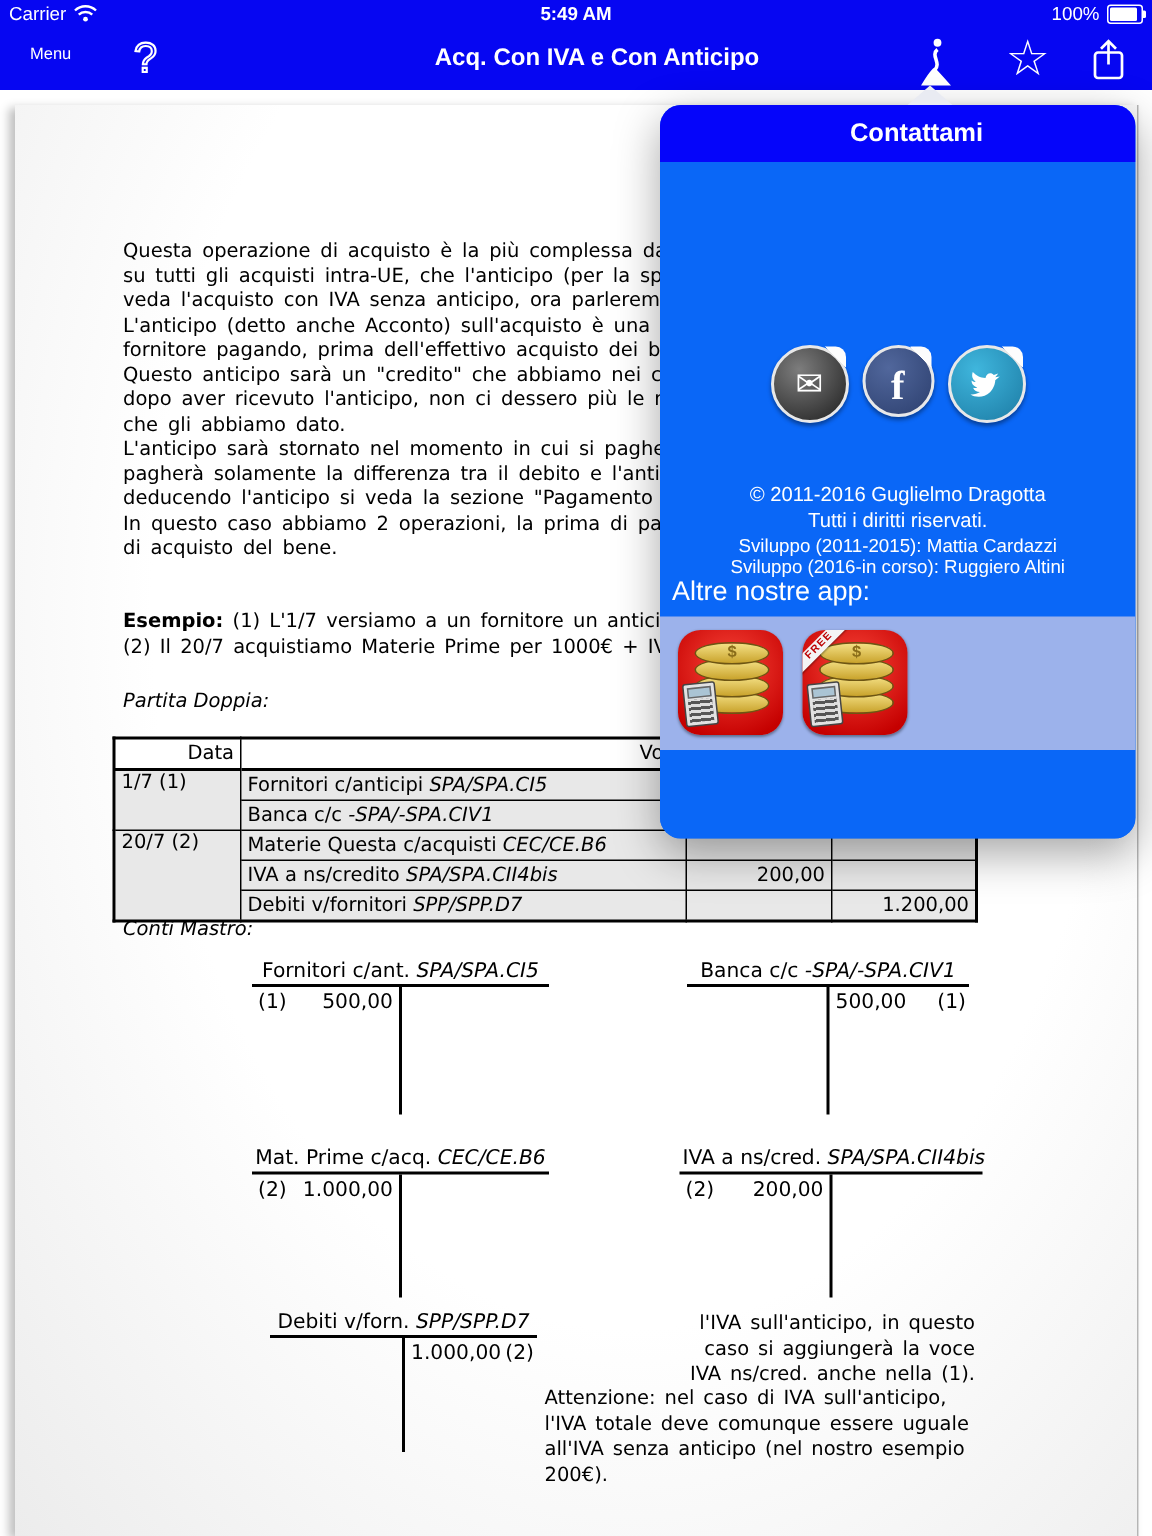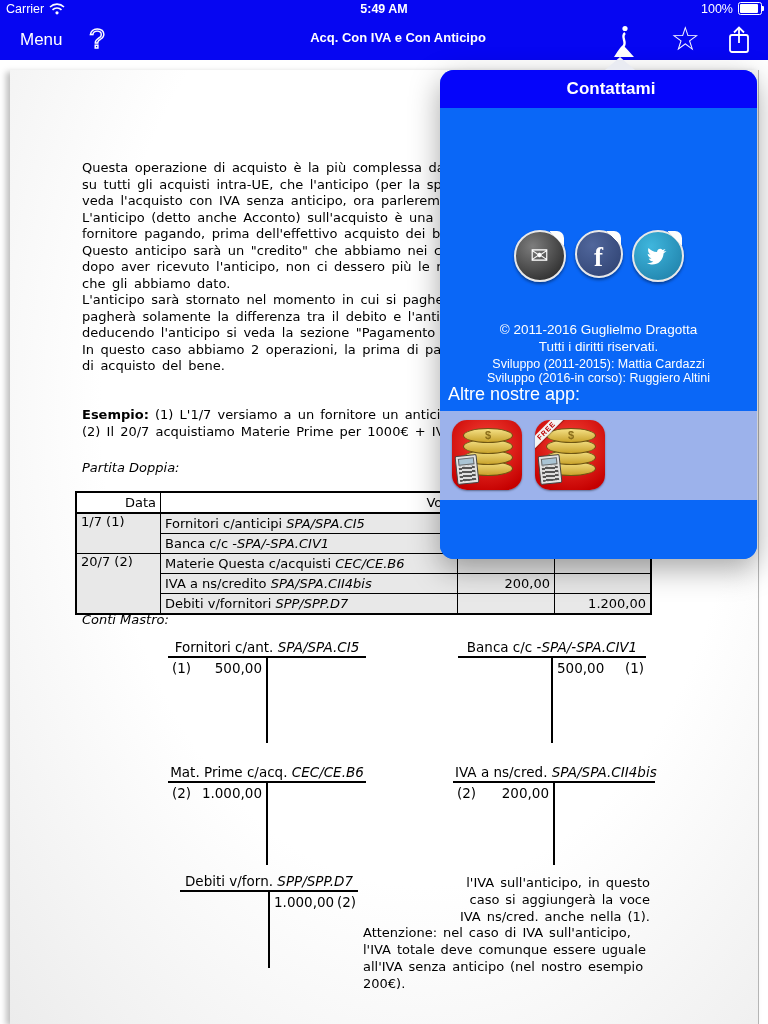--- a/index.html
+++ b/index.html
@@ -4,30 +4,30 @@
 <style>
   html,body{margin:0;padding:0;background:#fff;}
   #screen{position:relative;width:768px;height:1024px;overflow:hidden;
           font-family:"DejaVu Sans",sans-serif;color:#000;background:#fff;}
 
   
   #statusbar{position:absolute;left:0;top:0;width:768px;height:20px;background:#0606f2;
              color:#fff;font-family:"Liberation Sans",sans-serif;font-size:12.5px;}
   .sb-left{position:absolute;left:6px;top:2px;display:flex;align-items:center;gap:5px;}
   .sb-time{position:absolute;left:0;right:0;top:2px;text-align:center;font-weight:bold;}
-  .sb-right{position:absolute;right:6px;top:2px;display:flex;align-items:flex-start;gap:5px;}
+  .sb-right{position:absolute;right:6px;top:2px;display:flex;align-items:center;gap:5px;}
   .batt{width:22px;height:11px;border:1px solid #fff;border-radius:2.5px;position:relative;}
   .batt .fill{position:absolute;left:1px;top:1px;bottom:1px;width:18px;background:#fff;border-radius:1px;}
   .batt .nub{position:absolute;right:-3px;top:3px;width:2px;height:5px;background:#fff;border-radius:0 1px 1px 0;}
 
   #navbar{position:absolute;left:0;top:20px;width:768px;height:40px;background:#0606f2;color:#fff;
           font-family:"Liberation Sans",sans-serif;}
-  .nav-menu{position:absolute;left:20px;top:10px;font-size:17px;cursor:pointer;}
+  .nav-menu{position:absolute;left:20px;top:10px;font-size:11px;cursor:pointer;}
   .nav-q{position:absolute;left:84px;top:2px;cursor:pointer;}
-  .nav-title{position:absolute;left:0;right:0;top:10px;text-align:center;font-size:13px;font-weight:bold;padding-left:28px;}
+  .nav-title{position:absolute;left:0;right:0;top:10px;text-align:center;font-size:16px;font-weight:bold;padding-left:28px;}
   .nav-ico{position:absolute;top:4px;cursor:pointer;}
   .ico-info{right:130px;} .ico-star{right:68px;top:2px;font-size:33px;line-height:33px;color:#fff;}
   .ico-share{right:16px;}
 
   
   #page{position:absolute;left:10px;top:70px;width:748px;height:954px;
         background:radial-gradient(ellipse at 55% 35%, #ffffff 55%, #ececec 100%);
         border-right:1px solid #b5b5b5;box-shadow:-4px 2px 6px rgba(0,0,0,.25);}
   .para1{position:absolute;left:72px;top:90px;font-size:13px;line-height:16.5px;word-spacing:2.4px;}
   .para1 div{white-space:nowrap;}

